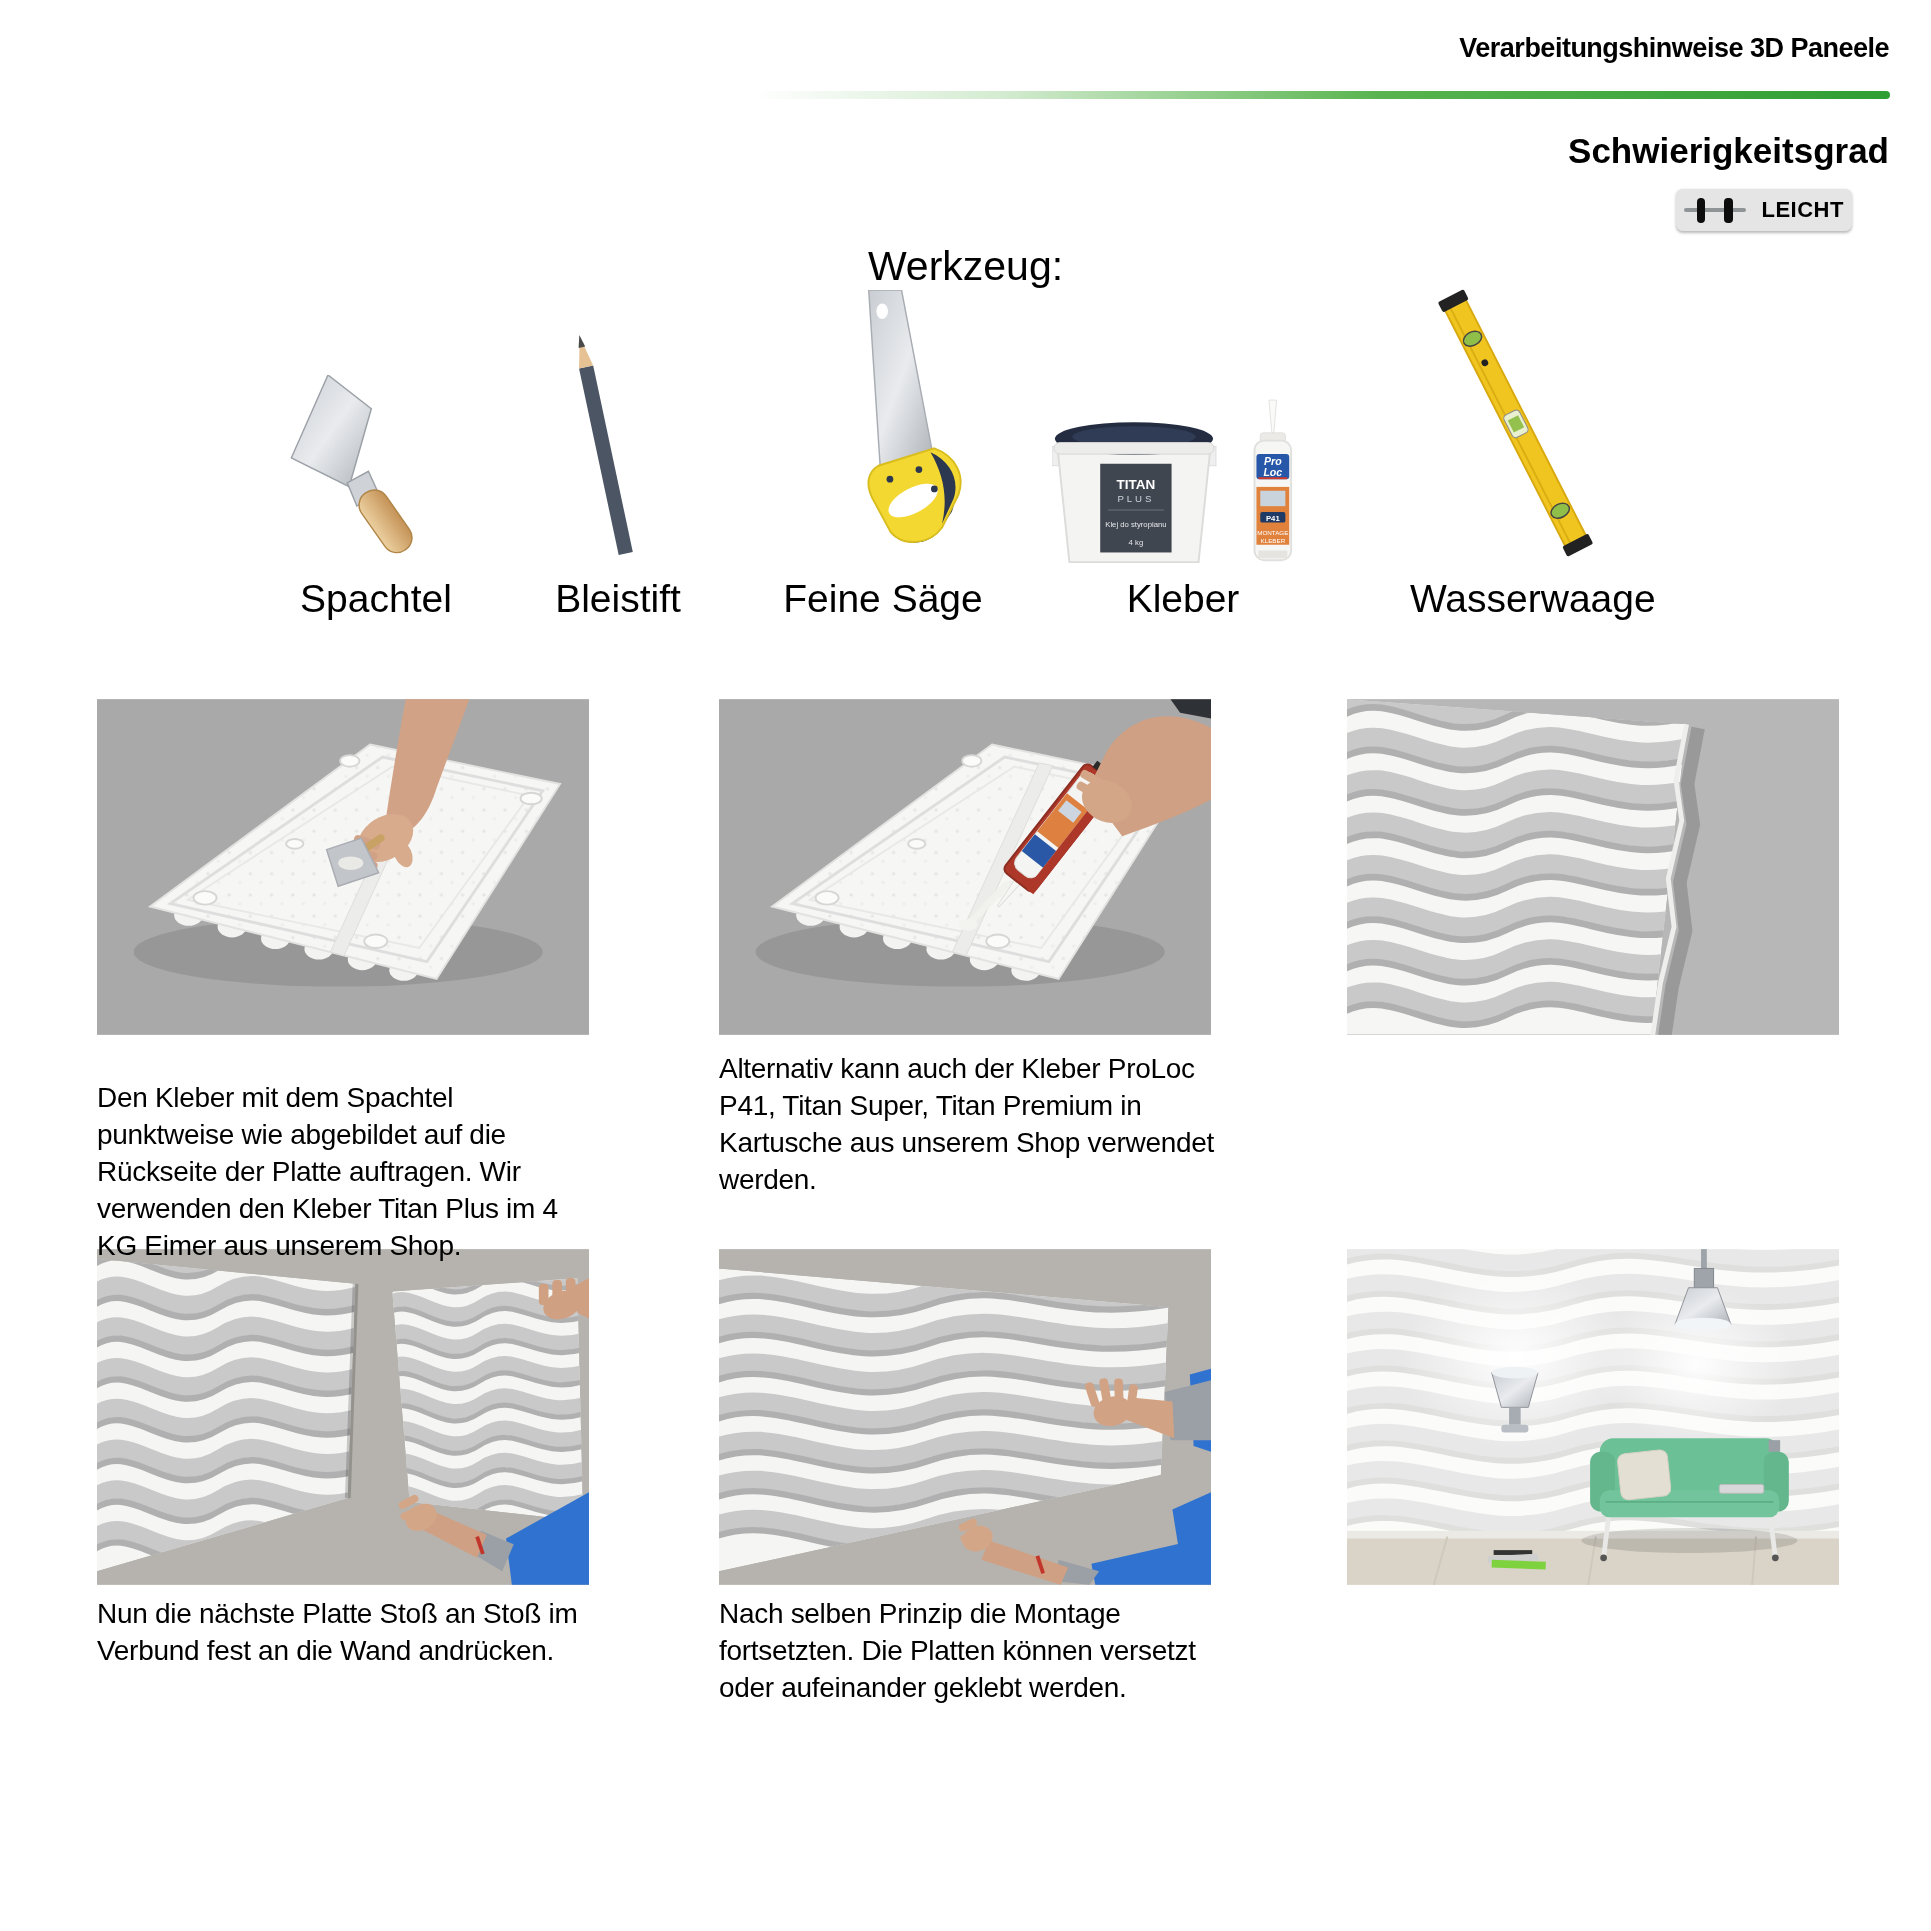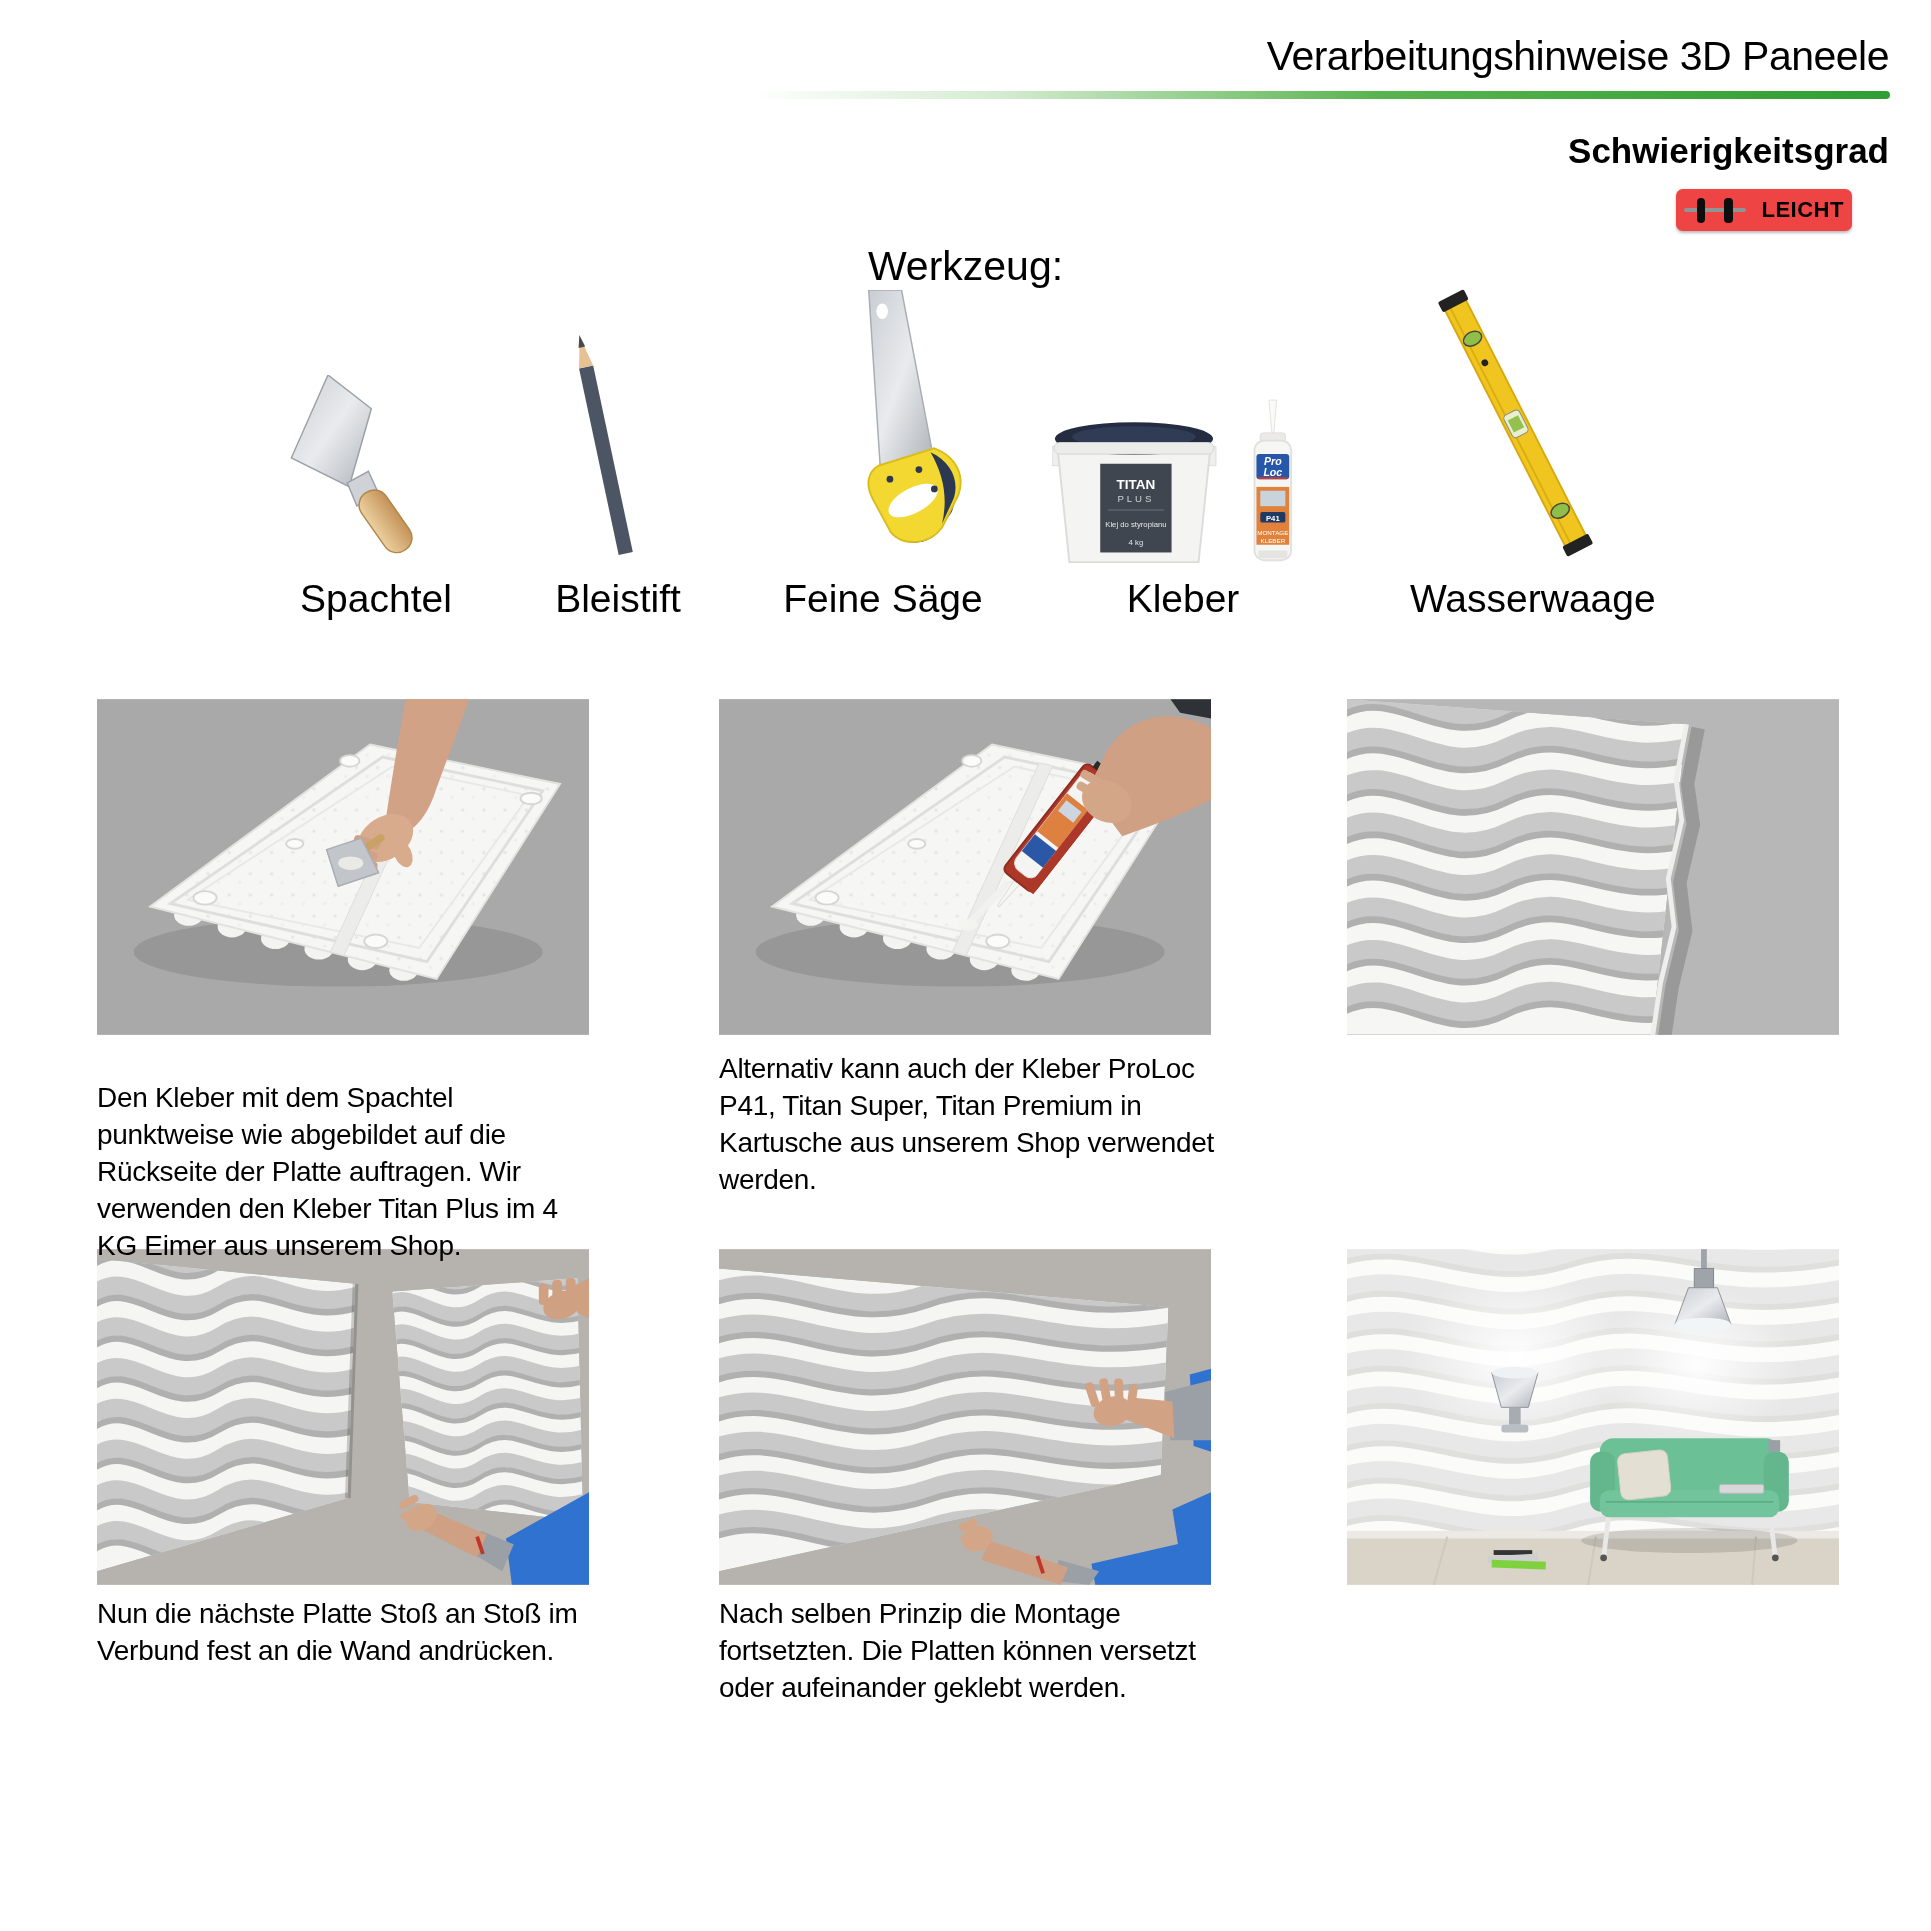--- a/index.html
+++ b/index.html
@@ -1,23 +1,23 @@
 <!DOCTYPE html>
 <html lang="de"><head>
 <meta charset="utf-8">
 <style>
   html,body{margin:0;padding:0;background:#ffffff;}
   #page{position:relative;width:1931px;height:1931px;background:#ffffff;
         font-family:"Liberation Sans",sans-serif;color:#000;overflow:hidden;}
 
-  .title{position:absolute;top:33px;right:42px;font-size:41px;font-weight:400;letter-spacing:-0.5px;}
+  .title{position:absolute;top:33px;right:42px;font-size:27px;font-weight:700;letter-spacing:-0.5px;}
   .rule{position:absolute;left:753px;right:41px;top:91px;height:7.7px;border-radius:3.9px;
         background:linear-gradient(90deg,rgba(110,190,100,0) 0%,rgba(110,190,100,.30) 22%,#58b44e 55%,#2f9e33 100%);}
   .difficulty{position:absolute;top:131px;right:42px;font-size:35px;font-weight:bold;}
-  .badge{position:absolute;top:189px;right:79px;width:176px;height:42px;background:#ef4444;
+  .badge{position:absolute;top:189px;right:79px;width:176px;height:42px;background:#e5e5e5;
          border-radius:6.8px;box-shadow:0 1.9px 2.9px rgba(0,0,0,.28);
          display:flex;align-items:center;justify-content:center;gap:15.4px;}
   .slider{position:relative;width:62px;height:27px;}
   .slider .track{position:absolute;left:0;right:0;top:11.6px;height:3.9px;background:#8f9496;border-radius:1.9px;}
   .slider .knob{position:absolute;top:1px;width:8.7px;height:25px;background:#0d0d0d;border-radius:3.9px;}
   .knob.k1{left:12.6px}.knob.k2{left:40px}
   .badge .lvl{font-size:22px;font-weight:bold;letter-spacing:0.5px;}
 
   .tools-heading{position:absolute;top:243px;left:50%;transform:translateX(-50%);font-size:41px;}
   .tool-img{position:absolute;}

